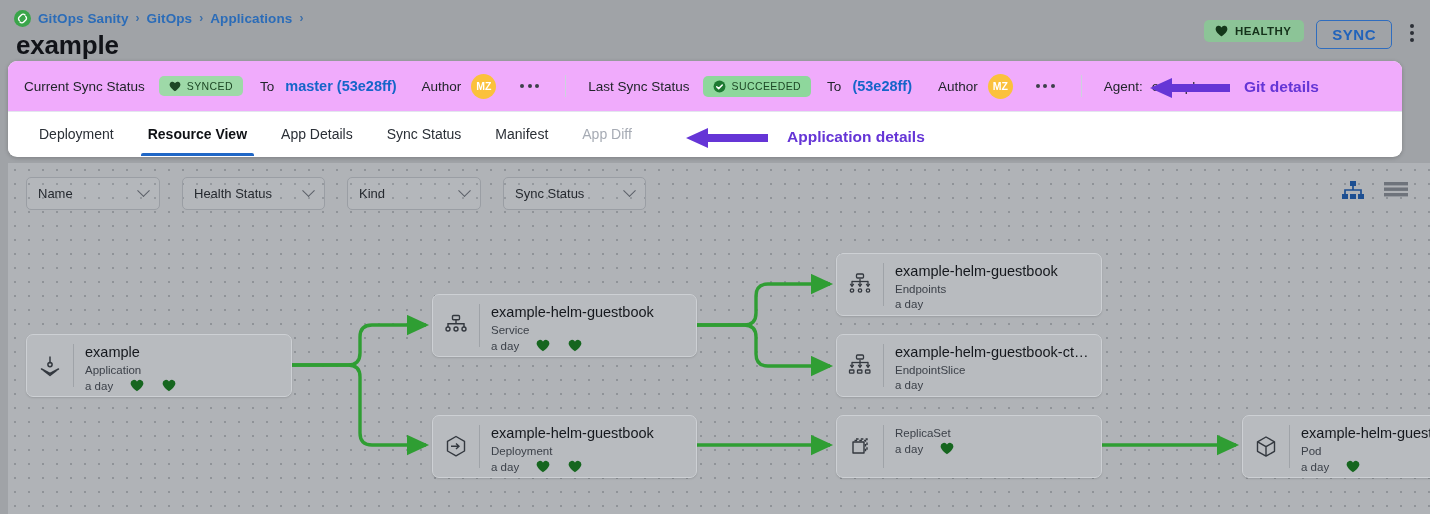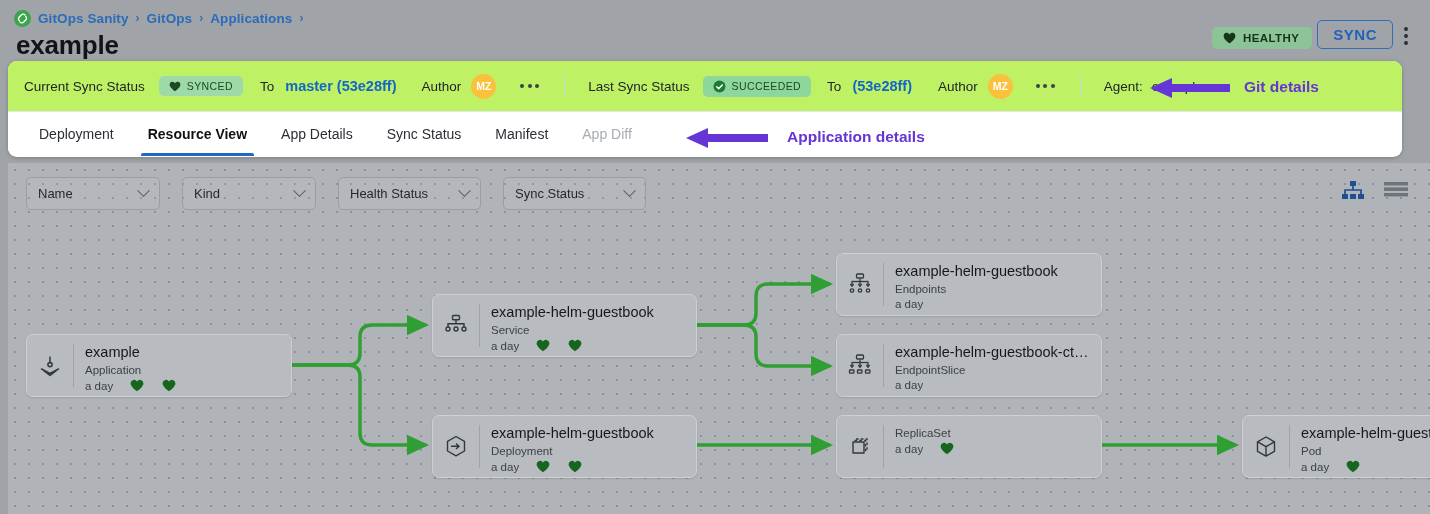--- a/index.html
+++ b/index.html
@@ -20,21 +20,21 @@
   .bc-logo { width: 17px; height: 17px; flex: 0 0 auto; }
   .bc-link { color: #2b6cb8; font-weight: 600; letter-spacing: .1px; }
   .bc-sep { color: #3d6fa8; font-size: 12px; font-weight: 700; }
 
   .page-title {
     position: absolute; left: 16px; top: 30px;
     font-size: 26px; font-weight: 700; color: #111318; letter-spacing: -.2px;
   }
 
   
-  .top-right { position: absolute; right: 16px; top: 20px; display: flex; align-items: flex-end; gap: 5px; }
+  .top-right { position: absolute; right: 10px; top: 20px; display: flex; align-items: flex-start; gap: 12px; }
   .healthy-badge {
     display: flex; align-items: center; gap: 7px;
     background: #8cc497; border-radius: 5px;
     padding: 5px 13px 5px 11px;
     font-size: 11.5px; font-weight: 700; color: #15321a; letter-spacing: .4px;
   }
   .sync-btn {
     border: 1.6px solid #2f6dbf; border-radius: 5px;
     background: transparent; color: #2163bb;
     font-size: 15px; font-weight: 600; letter-spacing: .5px;
@@ -44,21 +44,21 @@
   .kebab-v i { width: 4px; height: 4px; border-radius: 50%; background: #2b2f36; display: block; }
 
   
   .card {
     position: absolute; left: 8px; top: 61px; width: 1394px; height: 96px;
     background: #fff; border-radius: 9px;
     box-shadow: 0 1px 4px rgba(0,0,0,.22);
     overflow: hidden;
   }
   .sync-strip {
-    height: 51px; background: #bef264;
+    height: 51px; background: #f0abfc;
     display: flex; align-items: center;
     border-bottom: 1px solid #e3e6ee;
     padding-left: 16px; white-space: nowrap;
   }
   .lbl { font-size: 13.5px; color: #21252b; }
   .pill {
     display: inline-flex; align-items: center; gap: 6px;
     background: #9ed9a8; border-radius: 5px; padding: 4px 10px;
     font-size: 10.5px; font-weight: 400; color: #1d4725; letter-spacing: .4px;
   }
@@ -241,26 +241,26 @@
   </span>
   <span class="anno-text" style="left:787px; top:128px;">Application details</span>
 
   <div class="canvas">
 
     <div class="filterbar">
       <div class="dd">
         <span>Name</span>
         <span class="chev"></span>
       </div>
+      <div class="dd wide">
+        <span>Health Status</span>
+        <span class="chev"></span>
+      </div>
       <div class="dd">
         <span>Kind</span>
-        <span class="chev"></span>
-      </div>
-      <div class="dd wide">
-        <span>Health Status</span>
         <span class="chev"></span>
       </div>
       <div class="dd wide">
         <span>Sync Status</span>
         <span class="chev"></span>
       </div>
     </div>
 
     <div class="viewtoggles">
       <span>

